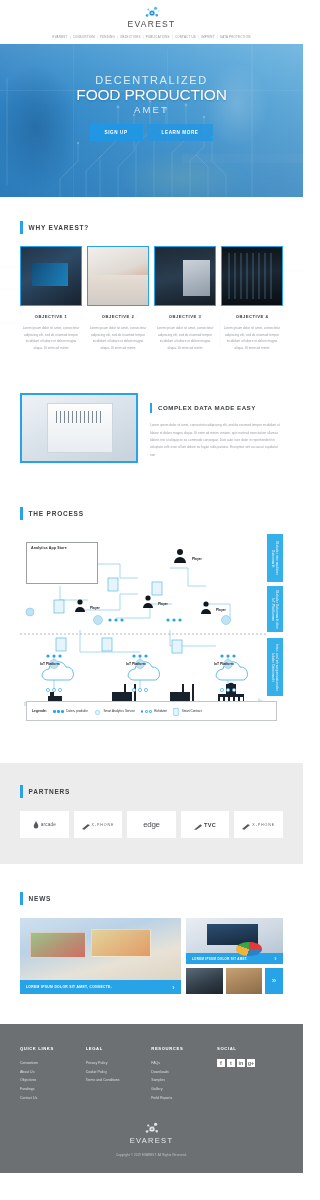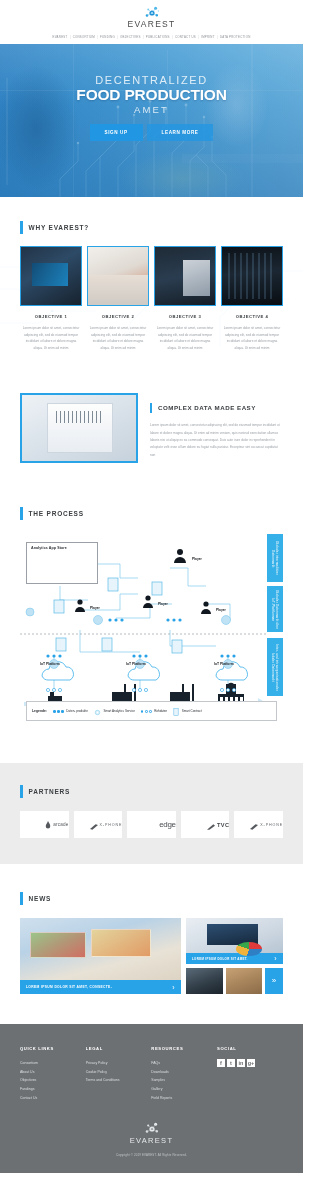--- a/index.html
+++ b/index.html
@@ -53,21 +53,21 @@
   .hero-inner {
     position:absolute; inset:0; display:flex; flex-direction:column;
     align-items:center; justify-content:center; padding-bottom:26px;
   }
   .hero-kicker {
     font-size:11px; letter-spacing:1.6px; color:rgba(255,255,255,.82);
     font-weight:400;
     text-align:center;
   }
   .hero-title {
-    font-size:15.5px; letter-spacing:-.2px; color:#fff; font-weight:bold;
+    font-size:15.5px; letter-spacing:-.2px; color:#fff; font-weight:normal;
     line-height:1.05; margin-top:1px; text-shadow:0 1px 2px rgba(0,40,80,.25);
   }
   .hero-sub {
     font-size:9.5px; letter-spacing:2.2px; color:rgba(255,255,255,.80);
     margin-top:1px;
   }
   .hero-btns { display:flex; gap:4px; margin-top:9px; }
   .hero-btn {
     background:#2196e3; color:#fff; font-size:4.6px; letter-spacing:.6px;
     padding:6px 15px; border:0; font-weight:bold; cursor:pointer;
@@ -179,21 +179,21 @@
   .legend-txt { font-size:3px; line-height:1.35; color:#2b2f33; }
   .dot3 { display:flex; gap:1.5px; }
   .dot3 i { width:2.6px; height:2.6px; border-radius:50%; background:#29a3e8; display:block; }
   .dot3.hollow i { background:#fff; border:.6px solid #29a3e8; }
 
   
   .partners-band { background:#ececec; margin-top:44px; padding:22px 20px 26px 20px; }
   .partner-row { display:flex; gap:5px; margin-top:13px; }
   .partner-card {
     flex:1; height:27px; background:#fff; display:flex;
-    align-items:center; justify-content:flex-end; gap:2px;
+    align-items:center; justify-content:center; gap:2px;
   }
   .partner-name { font-size:4.6px; color:#55595d; letter-spacing:.2px; }
   .partner-name.big { font-size:8px; color:#4a4e52; letter-spacing:-.3px; }
   .partner-name.bold { font-weight:bold; font-size:5.6px; color:#44484c; letter-spacing:.4px; }
   .partner-name.tiny { font-size:3.6px; letter-spacing:.9px; color:#5a5e62; }
 
   
   .news { padding-top:28px; }
   .news-grid { display:flex; gap:5px; margin-top:13px; }
   .news-main { flex:0 0 161px; position:relative; height:76px; overflow:hidden; }

